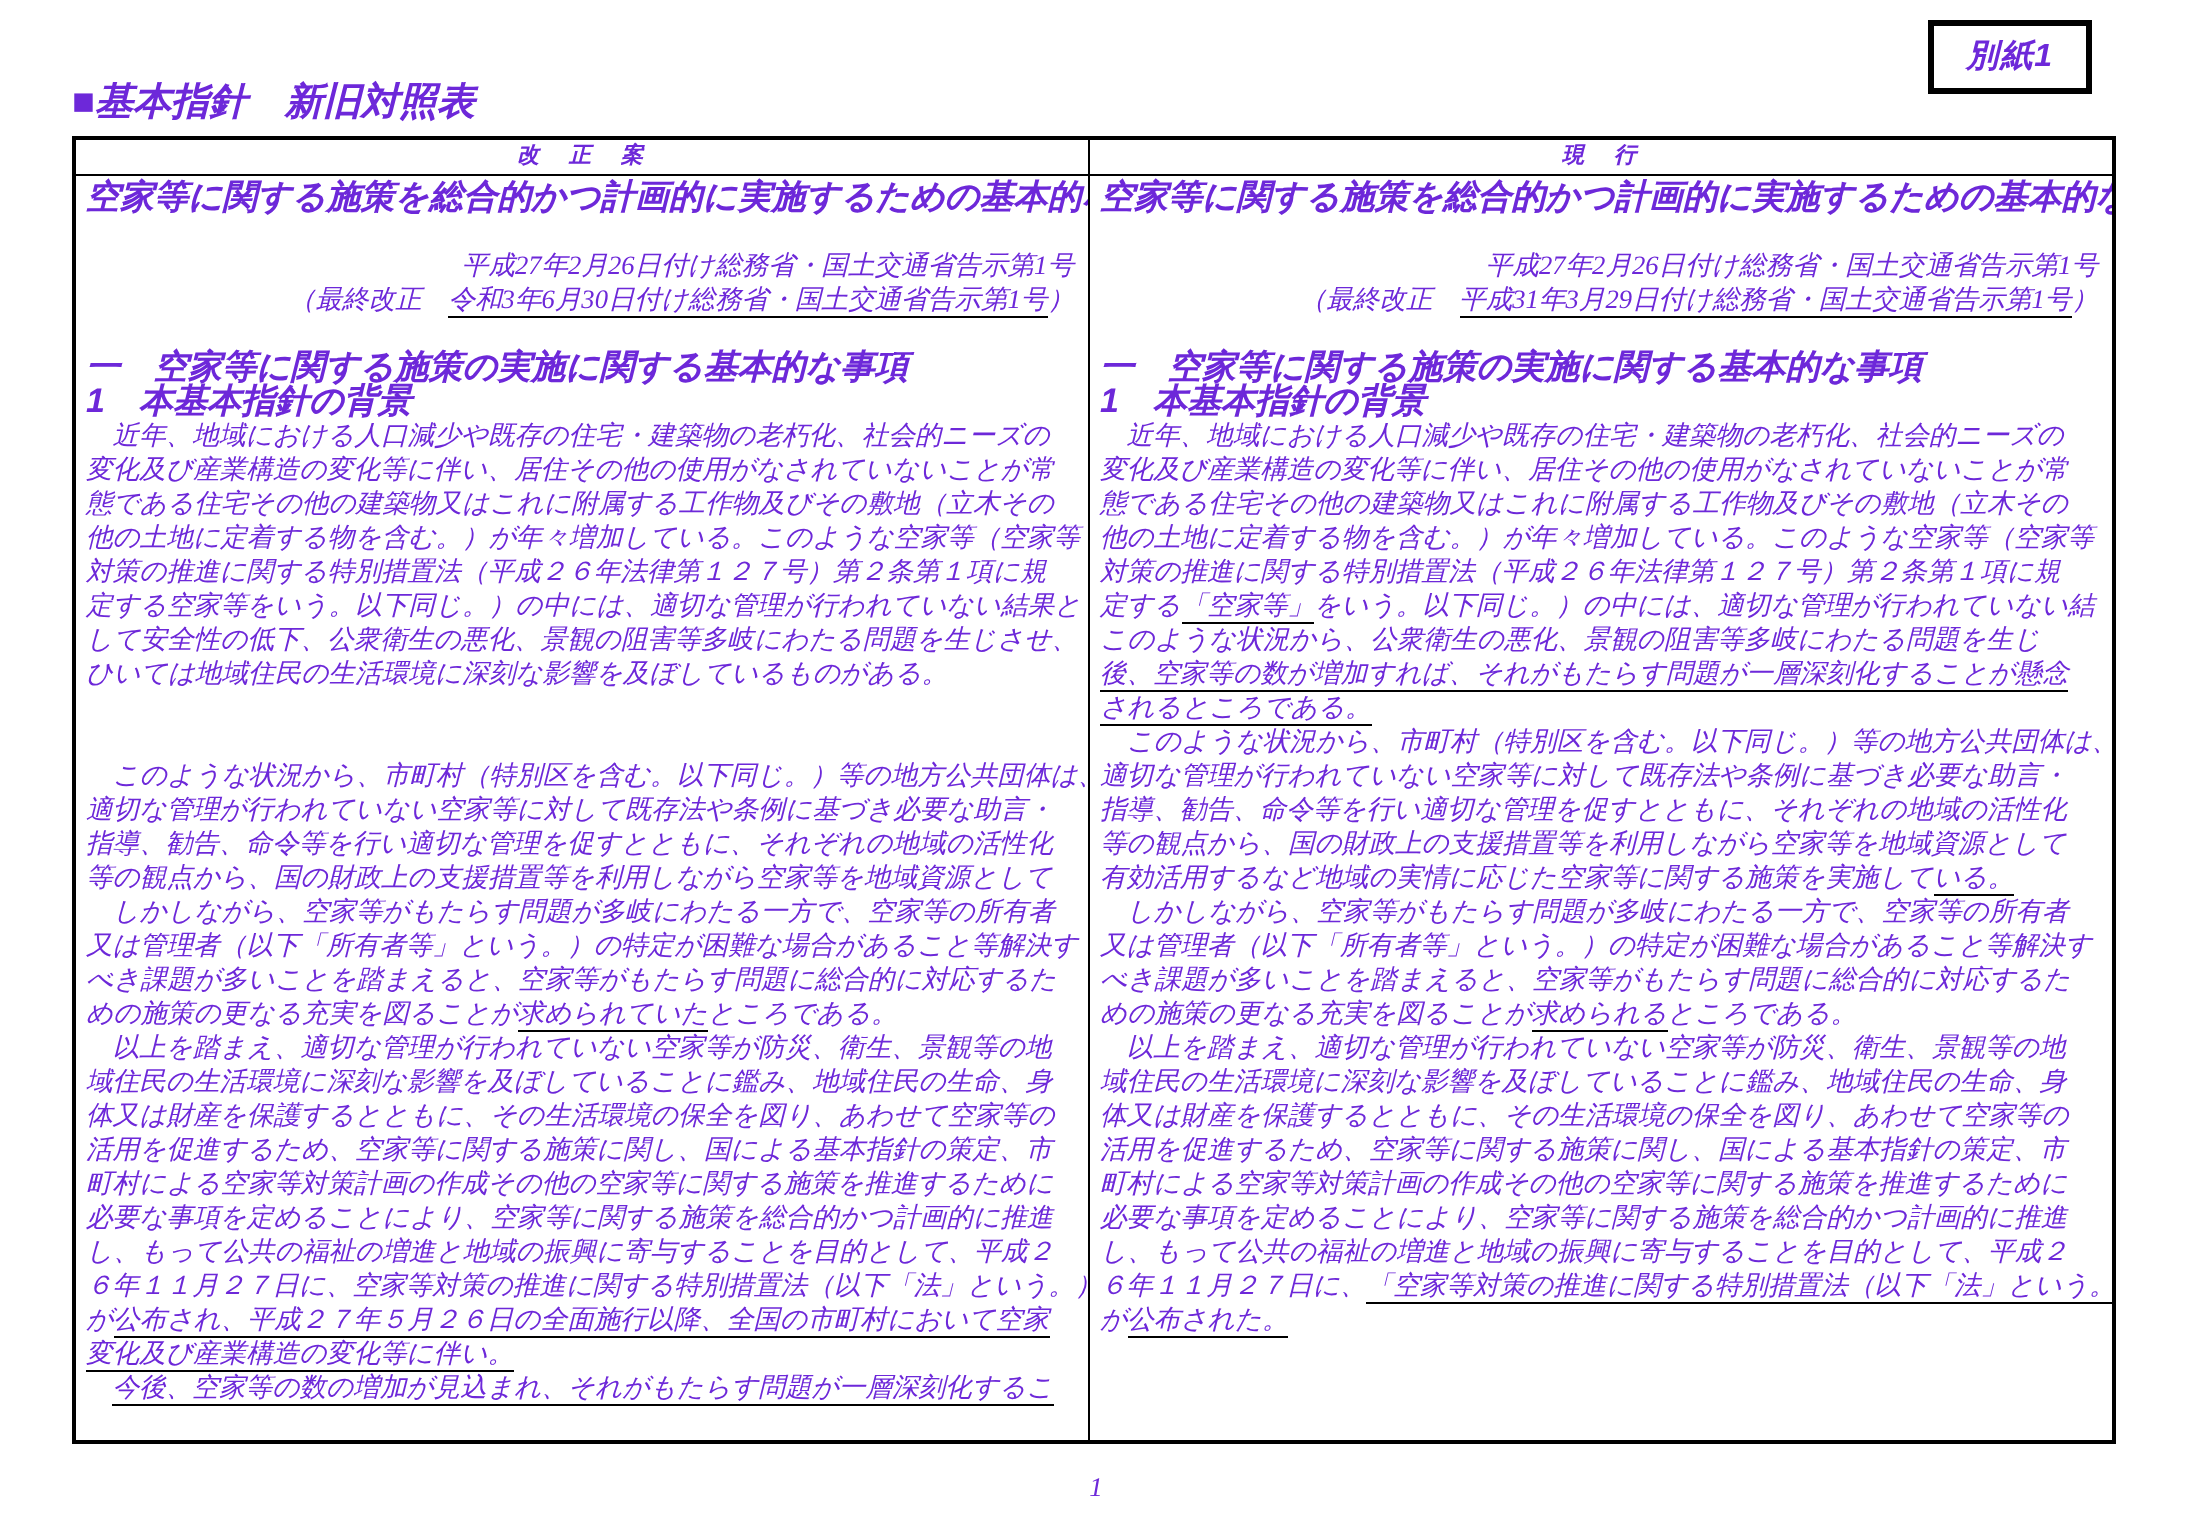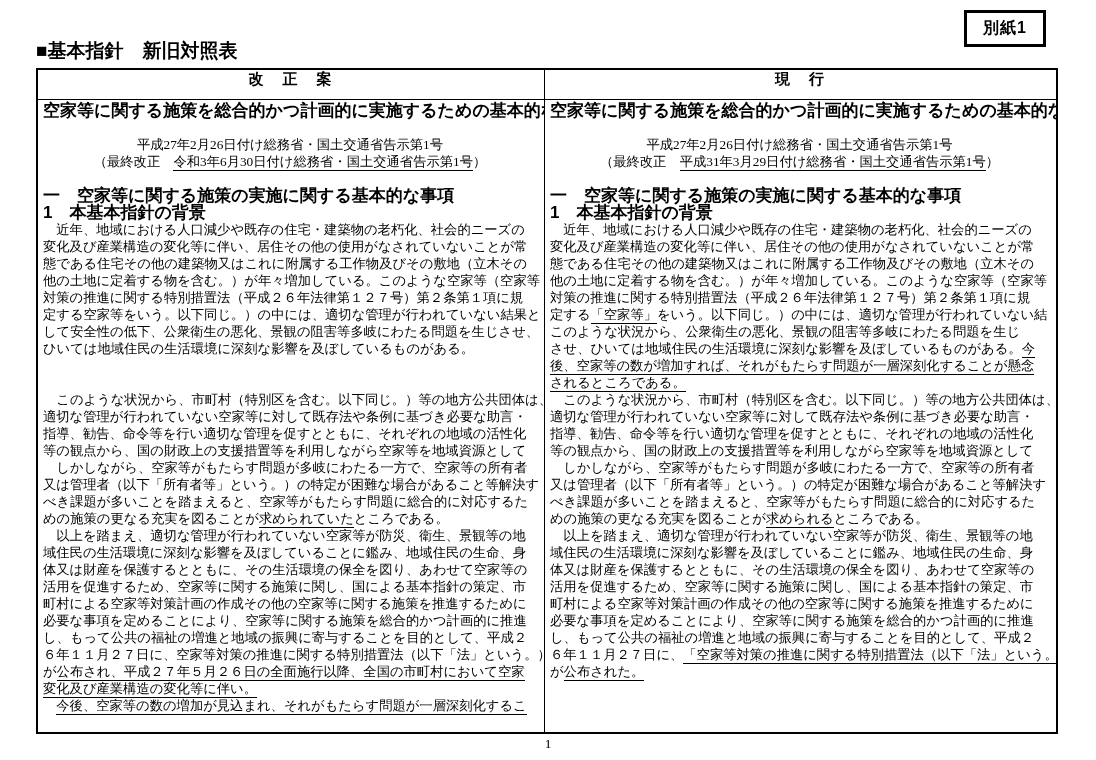--- a/index.html
+++ b/index.html
@@ -1,54 +1,54 @@
 <!DOCTYPE html>
 <html><head>
 <meta charset="utf-8">
 <style>
   html,body { margin:0; padding:0; background:#fff; }
   .sheet {
     position:relative; width:1096px; height:760px; background:#ffffff;
-    font-family:"Liberation Serif", serif; color:#000000;
+    font-family:"Liberation Serif", serif; color:#6d28d9;font-style:italic;
   }
   .attachment-box {
     position:absolute; top:10px; right:50px;
     border:3px solid #000; padding:5px 16px;
     font-family:"Liberation Sans", sans-serif; font-weight:bold; font-size:16px;
     letter-spacing:1px; background:#fff;
   }
   .doc-title {
     position:absolute; left:36px; top:38px;
     font-family:"Liberation Sans", sans-serif; font-weight:bold; font-size:19px;
   }
   .cmp {
     position:absolute; left:36px; top:68px; width:1022px;
     border:2px solid #000; box-sizing:border-box;
     display:grid; grid-template-columns:507px 1fr;
     background:#fff;
   }
   .cmp .hdr {
-    box-sizing:border-box; height:30px; line-height:17px;
+    box-sizing:border-box; height:18px; line-height:17px;
     border-bottom:1px solid #000; text-align:center;
-    font-family:"Liberation Sans", sans-serif; font-weight:bold; font-size:15px;
+    font-family:"Liberation Sans", sans-serif; font-weight:bold; font-size:11px;
     letter-spacing:2px;
   }
   .cmp .hdr.left, .cmp .cell.left { border-right:1px solid #000; }
   .cmp .cell {
     box-sizing:border-box; height:632px; padding:2px 4px 2px 5px;
     overflow:hidden;
   }
   .line {
     height:17px; line-height:17px; font-size:13.3px;
     white-space:nowrap; overflow:visible;
   }
   .line.bold {
     font-family:"Liberation Sans", sans-serif; font-weight:bold; font-size:17px;
   }
-  .line.right { text-align:center; padding-right:3px; }
+  .line.right { text-align:right; padding-right:3px; }
   .u { border-bottom:1.4px solid #000; padding-bottom:0.5px; }
   .page-num {
     position:absolute; bottom:8px; left:0; width:100%;
     text-align:center; font-size:13.5px; font-family:"Liberation Serif", serif;
   }
 </style>
 </head>
 <body>
 
 <div class="sheet">
@@ -106,27 +106,27 @@
         <div class="line">&nbsp;</div>
         <div class="line bold"><span>一　空家等に関する施策の実施に関する基本的な事項</span></div>
         <div class="line bold"><span>1　本基本指針の背景</span></div>
         <div class="line"><span>　近年、地域における人口減少や既存の住宅・建築物の老朽化、社会的ニーズの</span></div>
         <div class="line"><span>変化及び産業構造の変化等に伴い、居住その他の使用がなされていないことが常</span></div>
         <div class="line"><span>態である住宅その他の建築物又はこれに附属する工作物及びその敷地（立木その</span></div>
         <div class="line"><span>他の土地に定着する物を含む。）が年々増加している。このような空家等（空家等</span></div>
         <div class="line"><span>対策の推進に関する特別措置法（平成２６年法律第１２７号）第２条第１項に規</span></div>
         <div class="line"><span>定する</span><span class="u">「空家等」</span><span>をいう。以下同じ。）の中には、適切な管理が行われていない結</span></div>
         <div class="line"><span>このような状況から、公衆衛生の悪化、景観の阻害等多岐にわたる問題を生じ</span></div>
-        <div class="line"><span>させ、ひいては地域住民の生活環境に深刻な影響を及ぼしているものがある。</span><span class="u">今</span></div>
         <div class="line"><span class="u">後、空家等の数が増加すれば、それがもたらす問題が一層深刻化することが懸念</span></div>
         <div class="line"><span class="u">されるところである。</span></div>
         <div class="line"><span>　このような状況から、市町村（特別区を含む。以下同じ。）等の地方公共団体は、</span></div>
         <div class="line"><span>適切な管理が行われていない空家等に対して既存法や条例に基づき必要な助言・</span></div>
         <div class="line"><span>指導、勧告、命令等を行い適切な管理を促すとともに、それぞれの地域の活性化</span></div>
         <div class="line"><span>等の観点から、国の財政上の支援措置等を利用しながら空家等を地域資源として</span></div>
+        <div class="line"><span>有効活用するなど地域の実情に応じた空家等に関する施策を実施して</span><span class="u">いる。</span></div>
         <div class="line"><span>　しかしながら、空家等がもたらす問題が多岐にわたる一方で、空家等の所有者</span></div>
         <div class="line"><span>又は管理者（以下「所有者等」という。）の特定が困難な場合があること等解決す</span></div>
         <div class="line"><span>べき課題が多いことを踏まえると、空家等がもたらす問題に総合的に対応するた</span></div>
         <div class="line"><span>めの施策の更なる充実を図ることが</span><span class="u">求められる</span><span>ところである。</span></div>
         <div class="line"><span>　以上を踏まえ、適切な管理が行われていない空家等が防災、衛生、景観等の地</span></div>
         <div class="line"><span>域住民の生活環境に深刻な影響を及ぼしていることに鑑み、地域住民の生命、身</span></div>
         <div class="line"><span>体又は財産を保護するとともに、その生活環境の保全を図り、あわせて空家等の</span></div>
         <div class="line"><span>活用を促進するため、空家等に関する施策に関し、国による基本指針の策定、市</span></div>
         <div class="line"><span>町村による空家等対策計画の作成その他の空家等に関する施策を推進するために</span></div>
         <div class="line"><span>必要な事項を定めることにより、空家等に関する施策を総合的かつ計画的に推進</span></div>

